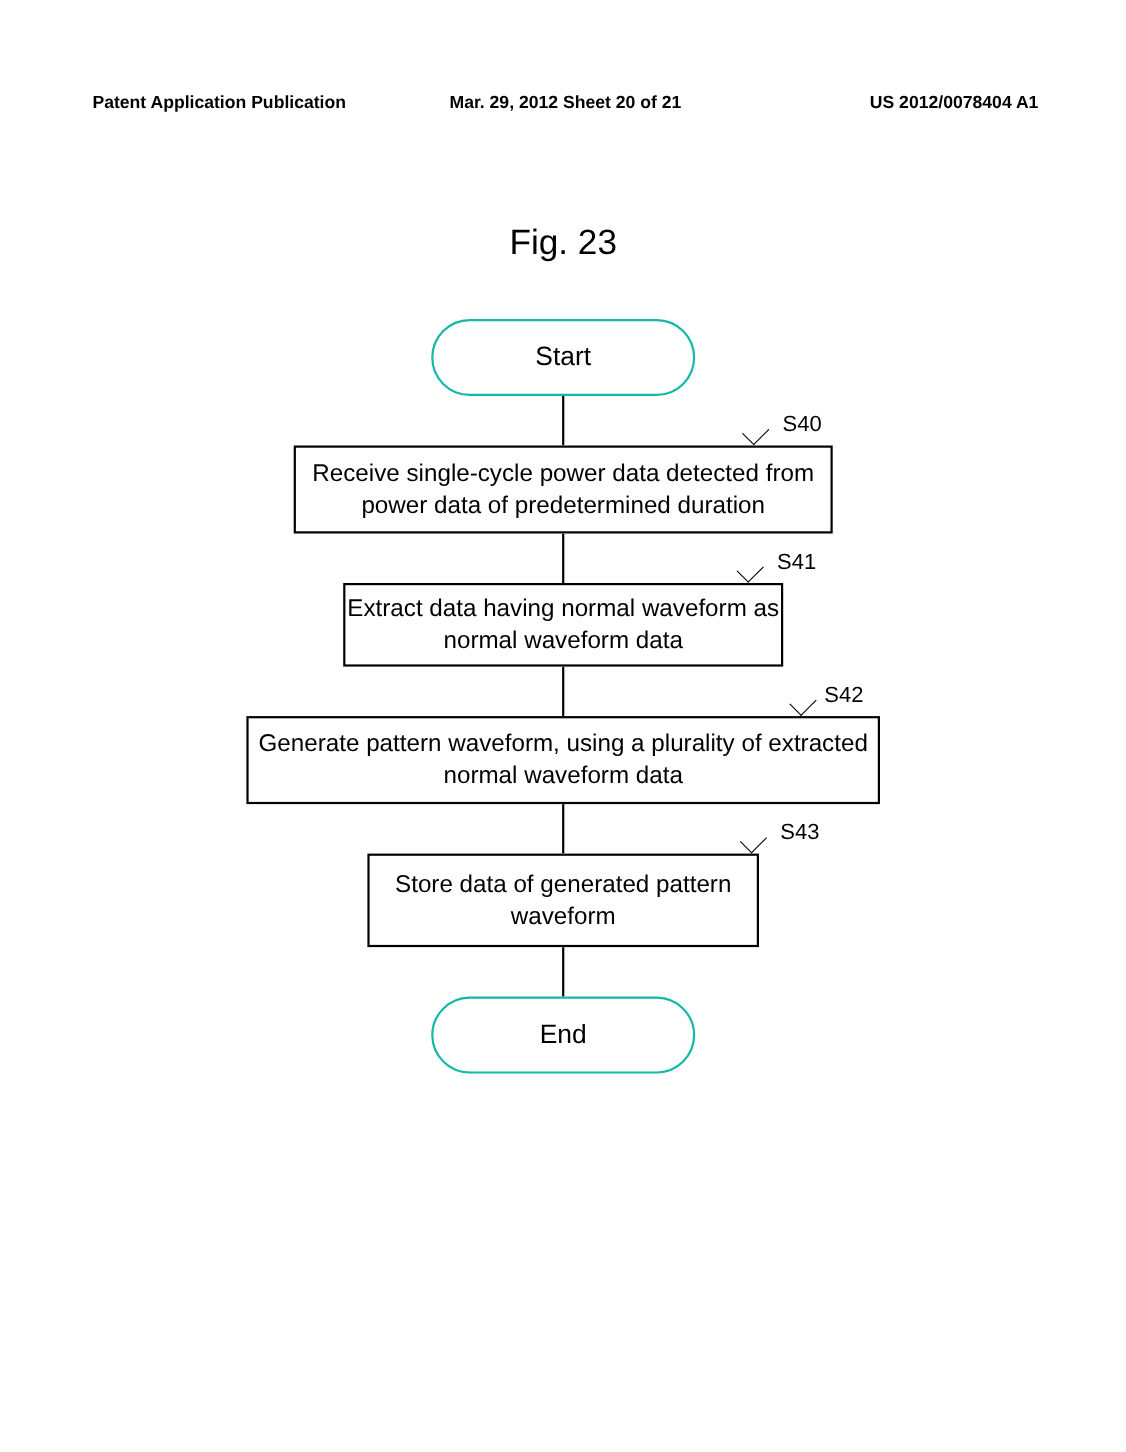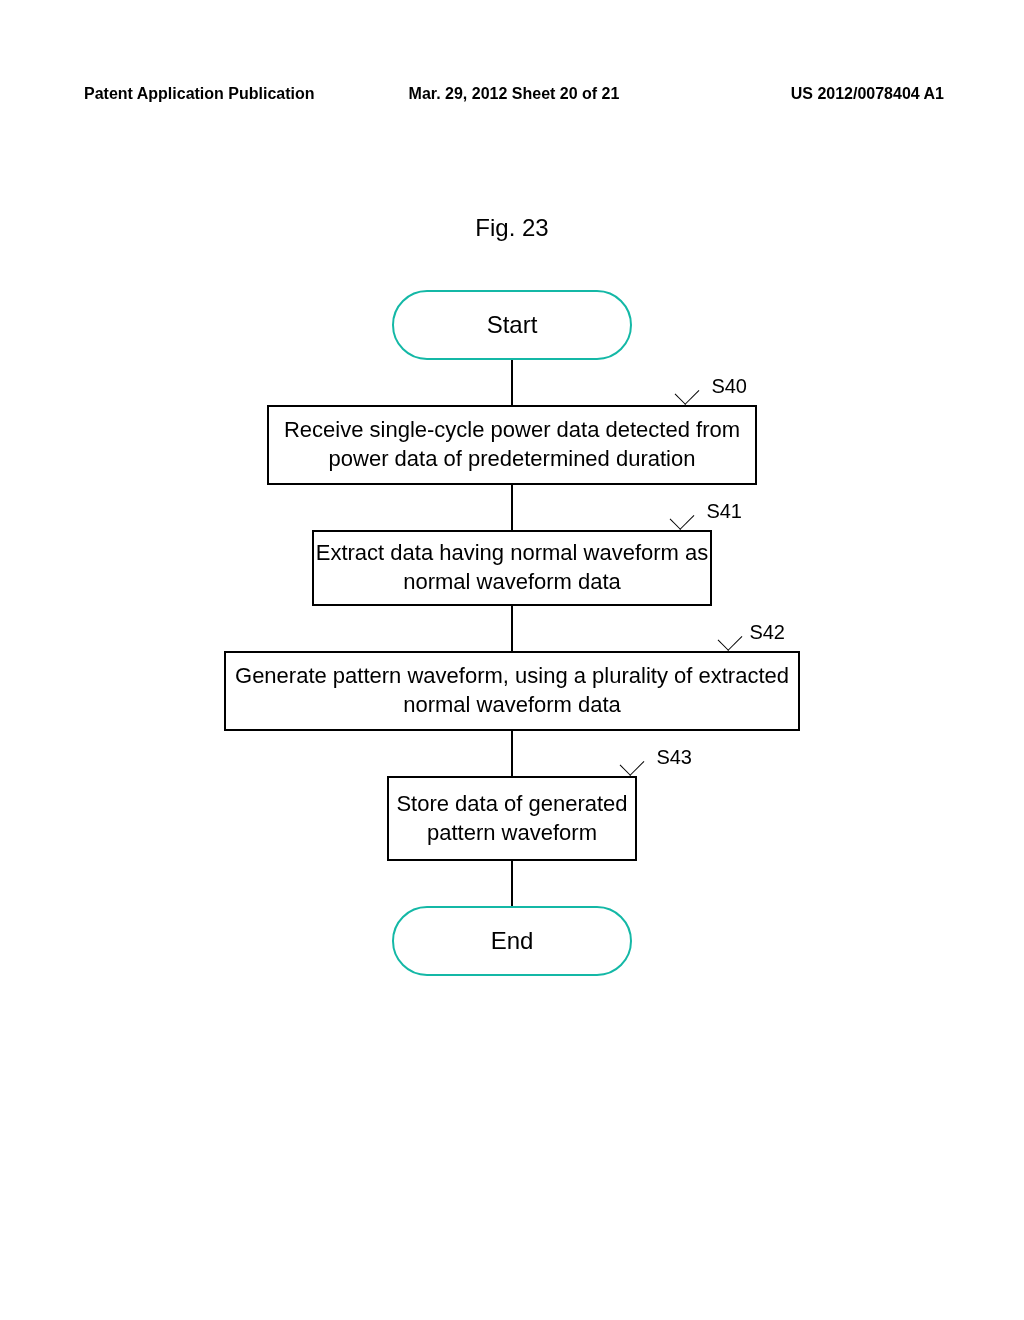--- a/index.html
+++ b/index.html
@@ -38,24 +38,24 @@
       text-align: center;
     }
     
     .header-right {
       flex: 1;
       text-align: right;
     }
     
     .figure-title {
       position: absolute;
-      top: 214px;
+      top: 202px;
       left: 50%;
       transform: translateX(-50%);
-      font-size: 24px;
+      font-size: 32px;
       font-weight: normal;
     }
     
     .flowchart {
       position: absolute;
       top: 290px;
       left: 50%;
       transform: translateX(-50%);
       display: flex;
       flex-direction: column;
@@ -94,21 +94,21 @@
       width: 400px;
       height: 76px;
     }
     
     .process-medium2 {
       width: 576px;
       height: 80px;
     }
     
     .process-small {
-      width: 250px;
+      width: 356px;
       height: 85px;
     }
     
     .connector {
       width: 2px;
       height: 45px;
       background: black;
     }
     
     .step-container {

